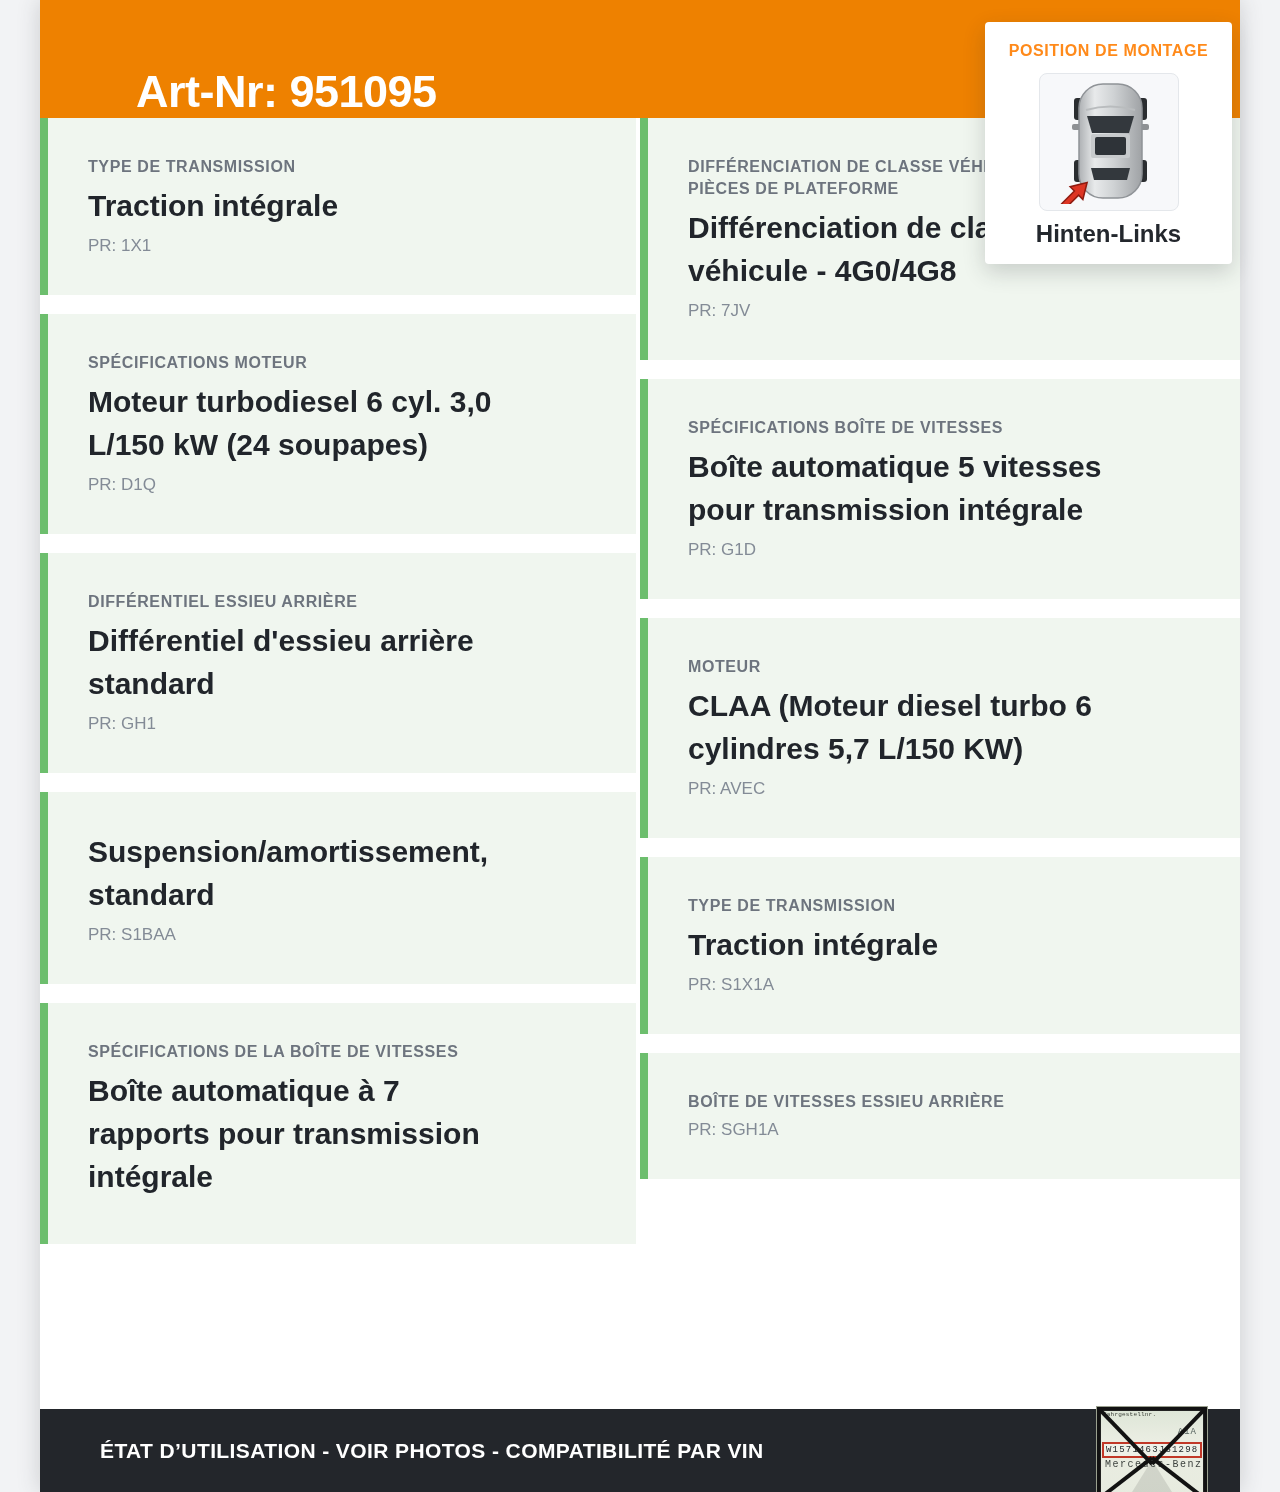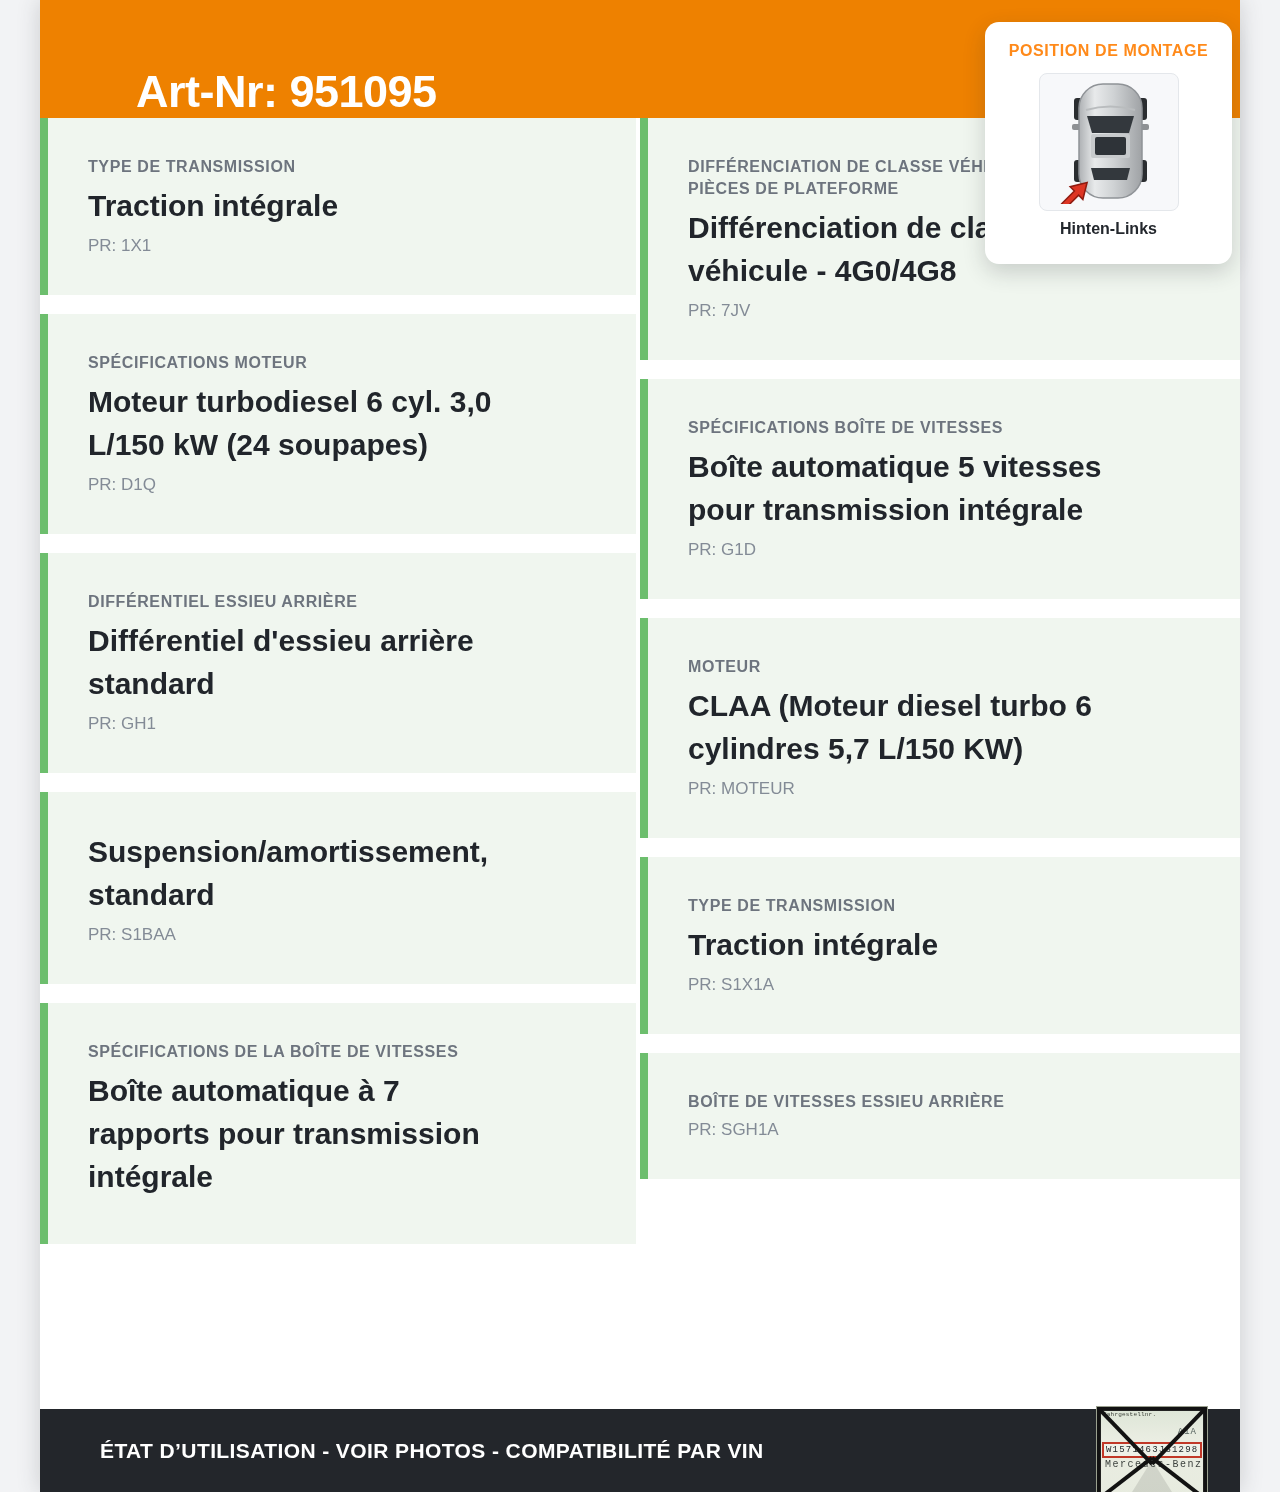--- a/index.html
+++ b/index.html
@@ -85,33 +85,33 @@
   .vin-box{
     display:inline-block; border:2px solid var(--vin_red); padding:1px 2px;
     font-size:9px; letter-spacing:1.2px; color:#23282b; background:rgba(255,255,255,.25);
   }
   .vin-tail{font-size:9px; color:#23282b; margin-left:2px;}
   .doc-brand{position:absolute; left:8px; top:52px; font-size:10px; letter-spacing:1.5px; color:#3c423e;}
   .env{position:absolute; inset:0; width:100%; height:100%;}
   
   .pos-card{
     position:absolute; right:48px; top:22px; width:247px; height:242px;
-    background:#fff; border-radius:14px; z-index:5;
+    background:#fff; border-radius:4px; z-index:5;
     box-shadow:0 8px 22px rgba(40,45,50,.20);
     text-align:center; padding-top:20px;
   }
   .pos-title{
     color:var(--orange_bright); font-size:16px; font-weight:700; letter-spacing:.6px;
   }
   .pos-img{
     width:140px; height:138px; margin:13px auto 9px;
     background:#F7F8FA; border:1px solid #E4E7EB; border-radius:8px;
     display:flex; align-items:center; justify-content:center;
   }
-  .pos-label{font-size:16px; font-weight:700; color:#23272D;}
+  .pos-label{font-size:24px; font-weight:700; color:#23272D;}
 </style>
 </head>
 <body>
 
 <div class="page">
   <div class="content">
 
     <header class="hdr">
       <h1>Art-Nr: 951095</h1>
     </header>
@@ -165,21 +165,21 @@
     <div class="label">SPÉCIFICATIONS BOÎTE DE VITESSES</div>
     <h2 class="title">Boîte automatique 5 vitesses
 pour transmission intégrale</h2>
     <div class="pr">PR: G1D</div>
   </section>
 
   <section class="card">
     <div class="label">MOTEUR</div>
     <h2 class="title">CLAA (Moteur diesel turbo 6
 cylindres 5,7 L/150 KW)</h2>
-    <div class="pr">PR: MOTEUR</div>
+    <div class="pr">PR: AVEC</div>
   </section>
 
   <section class="card">
     <div class="label">TYPE DE TRANSMISSION</div>
     <h2 class="title">Traction intégrale</h2>
     <div class="pr">PR: S1X1A</div>
   </section>
 
   <section class="card">
     <div class="label">BOÎTE DE VITESSES ESSIEU ARRIÈRE</div>

